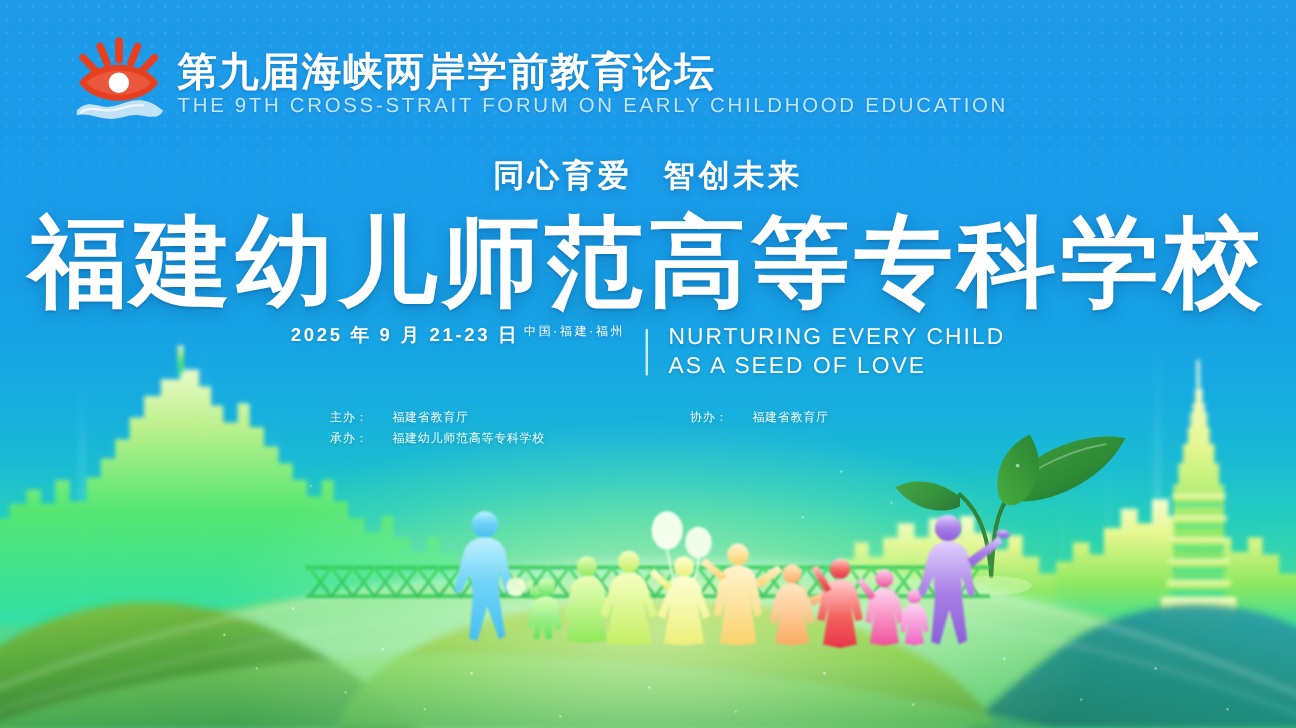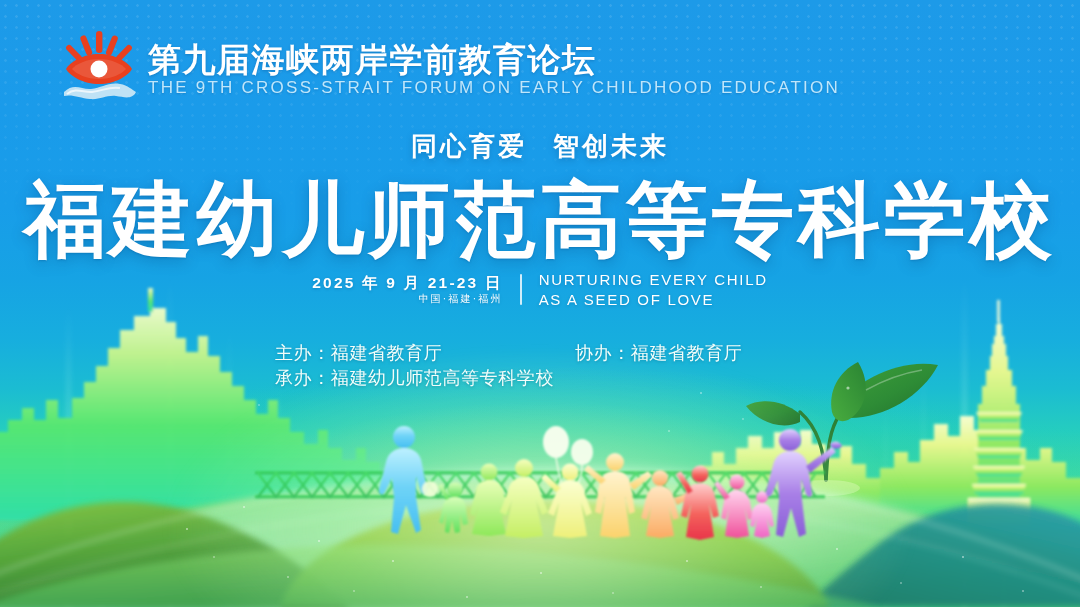--- a/index.html
+++ b/index.html
@@ -97,50 +97,50 @@
     white-space:nowrap;
   }
 
   
   .daterow{
     position:absolute;left:0;right:0;top:272px;
     display:flex;justify-content:center;align-items:stretch;gap:0;
   }
   .dateblk{
     text-align:right;padding-right:17px;
-    display:flex;flex-direction:column;justify-content:center;gap:4px;
+    display:flex;flex-direction:row;justify-content:center;gap:4px;
   }
   .date-l1{
     font-size:15.5px;color:#ffffff;font-weight:bold;letter-spacing:2.2px;line-height:1;
     text-shadow:0 1px 3px rgba(0,70,130,.3);white-space:nowrap;
   }
   .date-l2{
     font-size:10px;color:#ffffff;font-weight:normal;letter-spacing:2.2px;line-height:1;
     text-shadow:0 1px 3px rgba(0,70,130,.3);white-space:nowrap;
   }
   .vbar{width:2px;background:rgba(255,255,255,.80);margin:2px 0;border-radius:1px;}
   .enblk{
     text-align:left;padding-left:17px;
     display:flex;flex-direction:column;justify-content:center;gap:5px;
   }
   .en-l{
-    font-size:15px;color:#ffffff;letter-spacing:1.7px;line-height:1;
+    font-size:19px;color:#ffffff;letter-spacing:1.7px;line-height:1;
     text-shadow:0 1px 3px rgba(0,70,130,.3);white-space:nowrap;
   }
 
   
   .orgs{
     position:absolute;top:344px;left:0;right:0;
     display:flex;justify-content:center;gap:0;
   }
   .orgcol{display:flex;flex-direction:column;gap:7px;}
   .orgcol.left{width:300px;}
   .orgcol.right{width:230px;}
   .orgline{
-    font-size:18px;color:#f2fdfa;line-height:1;white-space:nowrap;
+    font-size:10px;color:#f2fdfa;line-height:1;white-space:nowrap;
     letter-spacing:.6px;
     text-shadow:0 1px 3px rgba(0,80,110,.35);
     display:flex;
   }
   .orglbl{display:inline-block;min-width:52px;}
   .orglbl.blank{visibility:hidden;}
 
   
   .figs{position:absolute;left:0;bottom:0;width:100%;height:100%;}
   .figs svg{position:absolute;bottom:0;left:0;width:100%;height:100%;}

